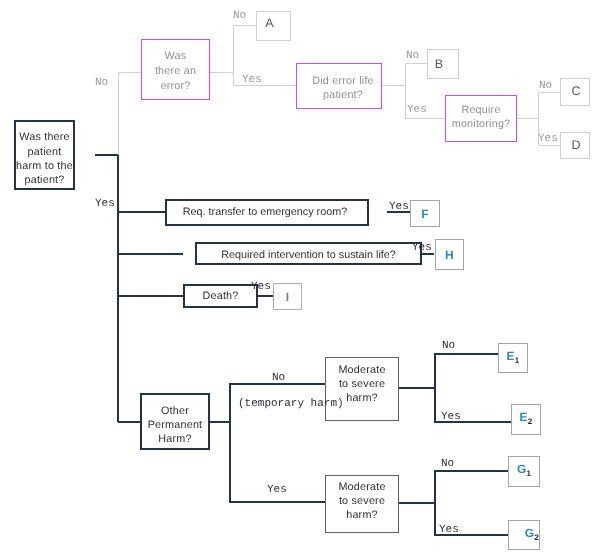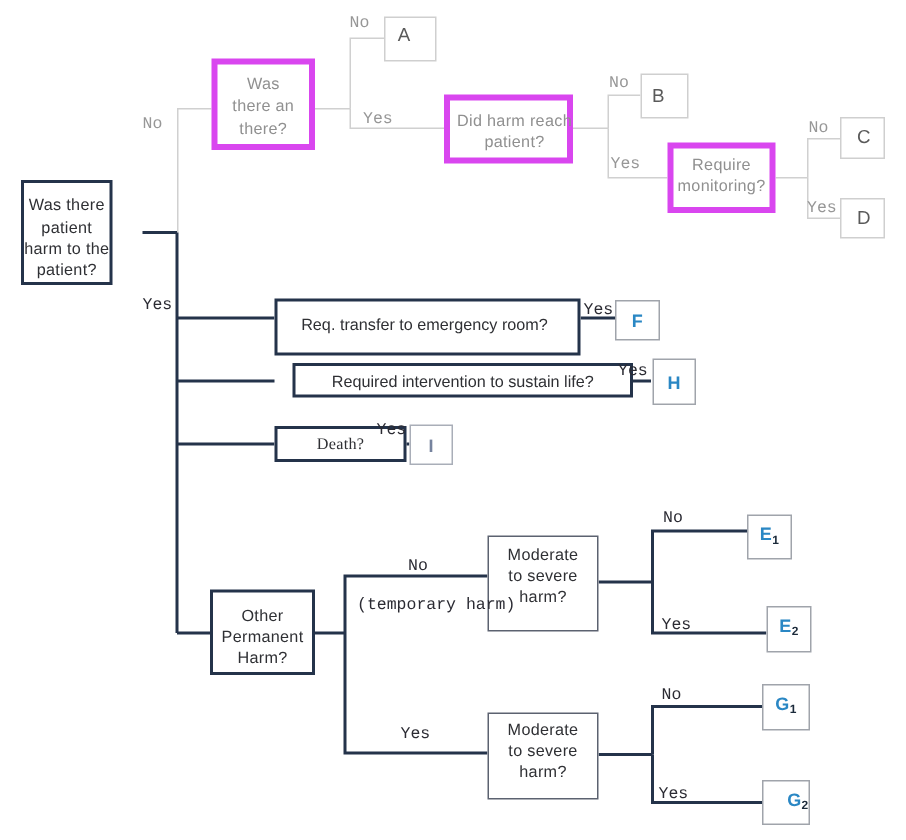--- a/index.html
+++ b/index.html
@@ -9,21 +9,21 @@
   #canvas{position:relative;width:604px;height:560px;background:#fff;}
   svg{position:absolute;left:0;top:0;}
   .node{position:absolute;box-sizing:border-box;display:flex;align-items:center;justify-content:center;text-align:center;background:#fff;}
   .node > span{display:block;position:relative;}
   .node .ln{display:block;line-height:inherit;white-space:nowrap;letter-spacing:0.2px;}
   .node.wide .ln{letter-spacing:0;}
   .node > span{line-height:14px;}
   #canvas{font-size:10.8px;}
   .dark{border:2px solid #24334a;color:#2f3034;}
   .midbox{border:1.5px solid #5c6270;color:#2f3034;}
-  .light{border:4px solid #d946ef;color:#909090;}
+  .light{border:1px solid #d946ef;color:#909090;}
   .lightbox{border:1px solid #cfcfcf;color:#5a5a5a;font-size:12.5px;font-weight:normal;}
   .mutedbox{border:1px solid #a9aeb8;color:#76839e;font-size:12px;font-weight:bold;}
   .bluebox{border:1px solid #a0a4ab;color:#2a87c4;font-weight:bold;font-size:12px;}
   .bluebox b{font-weight:bold;}
   .bluebox sub{font-size:8px;color:#1b2a3a;vertical-align:-0.32em;font-weight:bold;}
   .lbl{position:absolute;color:#2b2b33;white-space:nowrap;font-size:11px;line-height:11px;font-family:Liberation Mono, monospace;}
   .lbl.small{font-size:11px;}
   .lbl.gray{color:#979797;}
 </style>
 </head>
@@ -70,31 +70,31 @@
           <span class="ln">Was there</span>
           <span class="ln">patient</span>
           <span class="ln">harm to the</span>
           <span class="ln">patient?</span>
         </span>
       </div>
       <div class="node light" style="left: 141px; top: 39px; width: 69px; height: 61px;">
         <span style="top: 2px; line-height: 15.2px;">
           <span class="ln">Was</span>
           <span class="ln">there an</span>
-          <span class="ln">there?</span>
+          <span class="ln">error?</span>
         </span>
       </div>
       <div class="node lightbox" style="left: 256px; top: 11px; width: 35px; height: 30px;">
         <span style="top: -3px; left: -4px;">
           <span class="ln">A</span>
         </span>
       </div>
       <div class="node light" style="left: 296px; top: 63px; width: 86px; height: 46px;">
         <span style="top: 2px; line-height: 14.5px; left: 4px;">
-          <span class="ln">Did harm reach</span>
+          <span class="ln">Did error life</span>
           <span class="ln">patient?</span>
         </span>
       </div>
       <div class="node lightbox" style="left: 427px; top: 49px; width: 32px; height: 30px;">
         <span style="left: -4px;">
           <span class="ln">B</span>
         </span>
       </div>
       <div class="node light" style="left: 445px; top: 95px; width: 72px; height: 47px;">
         <span style="top: -2px;">
@@ -105,41 +105,41 @@
       <div class="node lightbox" style="left: 560px; top: 78px; width: 30px; height: 28px;">
         <span style="top: -1px; left: 1px;">
           <span class="ln">C</span>
         </span>
       </div>
       <div class="node lightbox" style="left: 560px; top: 132px; width: 30px; height: 27px;">
         <span style="top: -1px; left: 1px;">
           <span class="ln">D</span>
         </span>
       </div>
-      <div class="node dark wide" style="left: 183px; top: 199px; width: 204px; height: 38px;">
+      <div class="node dark wide" style="left: 165px; top: 199px; width: 204px; height: 27px;">
         <span style="top: -1px; left: -2px;">
           <span class="ln">Req. transfer to emergency room?</span>
         </span>
       </div>
       <div class="node bluebox" style="left: 410px; top: 200px; width: 30px; height: 27px;">
         <span>
           <span class="ln">F</span>
         </span>
       </div>
       <div class="node dark wide" style="left: 183px; top: 242px; width: 227px; height: 23px; margin-left: 12px;">
         <span style="top: 1px;">
           <span class="ln">Required intervention to sustain life?</span>
         </span>
       </div>
       <div class="node bluebox" style="left: 435px; top: 239px; width: 29px; height: 31px;">
         <span>
           <span class="ln">H</span>
         </span>
       </div>
-      <div class="node dark" style="left: 183px; top: 284px; width: 88px; height: 24px; font-family: Liberation Serif, serif;">
+      <div class="node dark" style="left: 183px; top: 284px; width: 75px; height: 24px;">
         <span>
           <span class="ln">Death?</span>
         </span>
       </div>
       <div class="node mutedbox" style="left: 273px; top: 283px; width: 29px; height: 27px;">
         <span>
           <span class="ln">I</span>
         </span>
       </div>
       <div class="node dark" style="left: 140px; top: 393px; width: 70px; height: 57px;">

